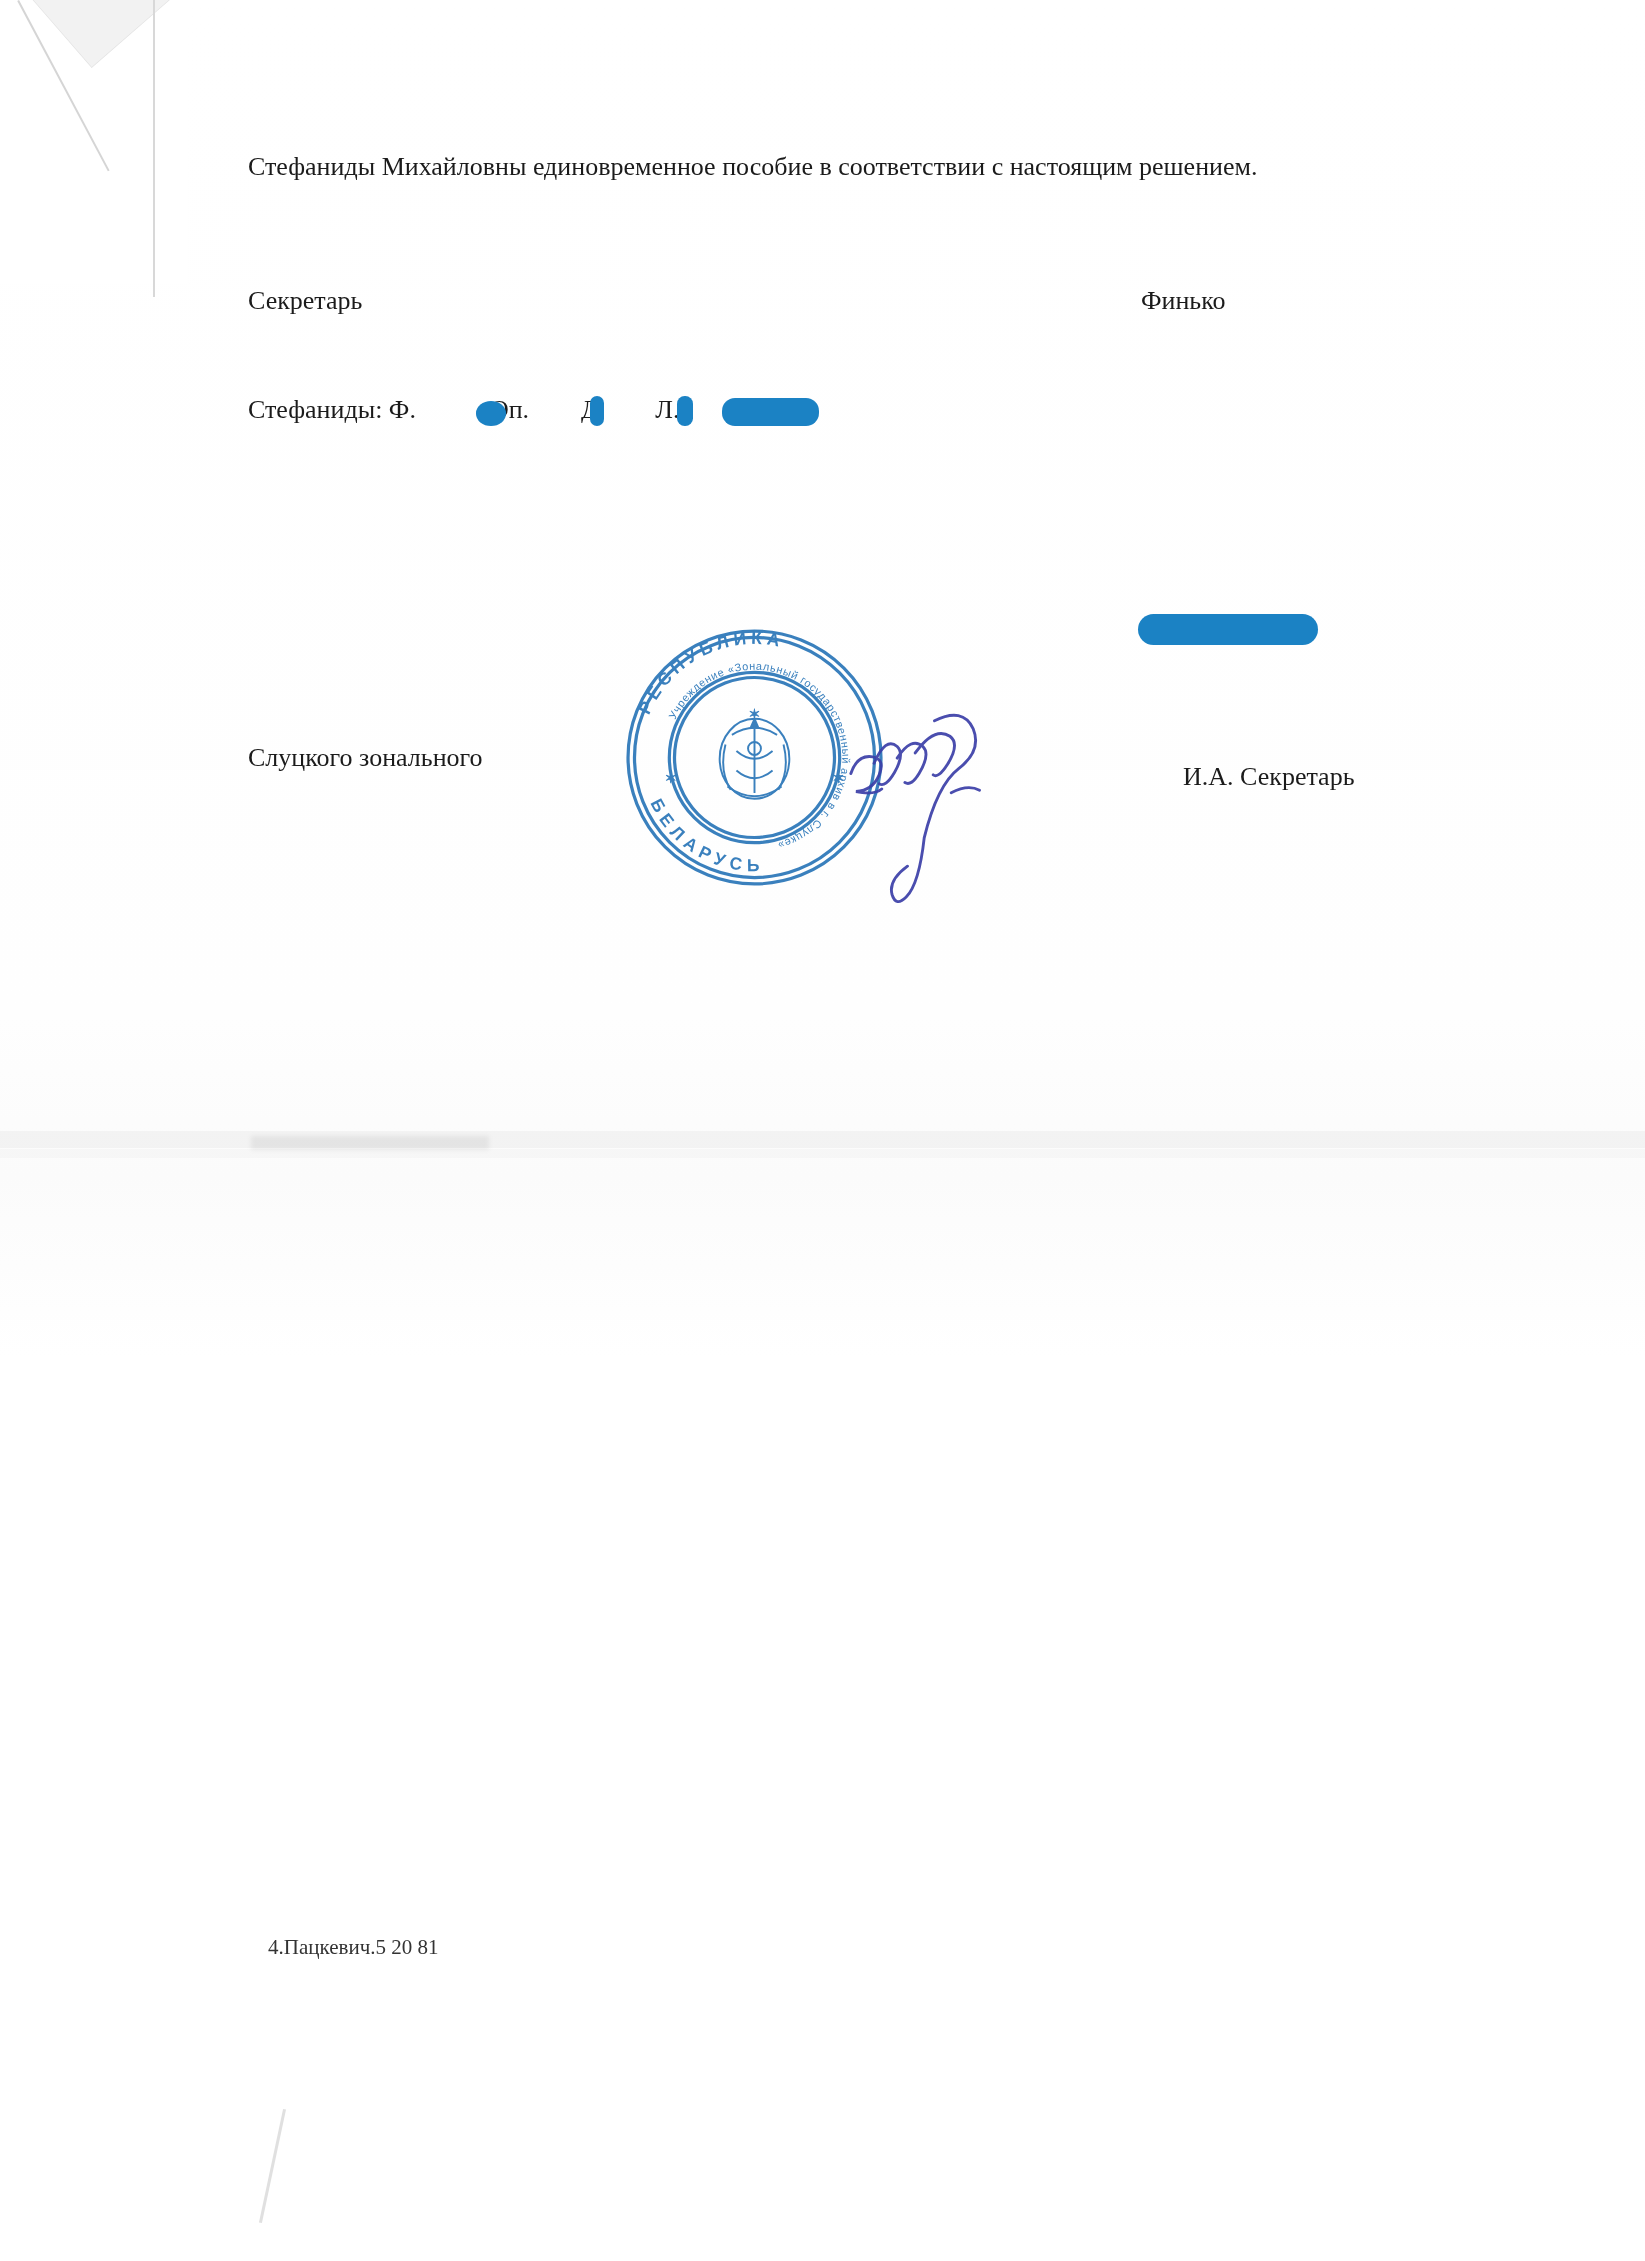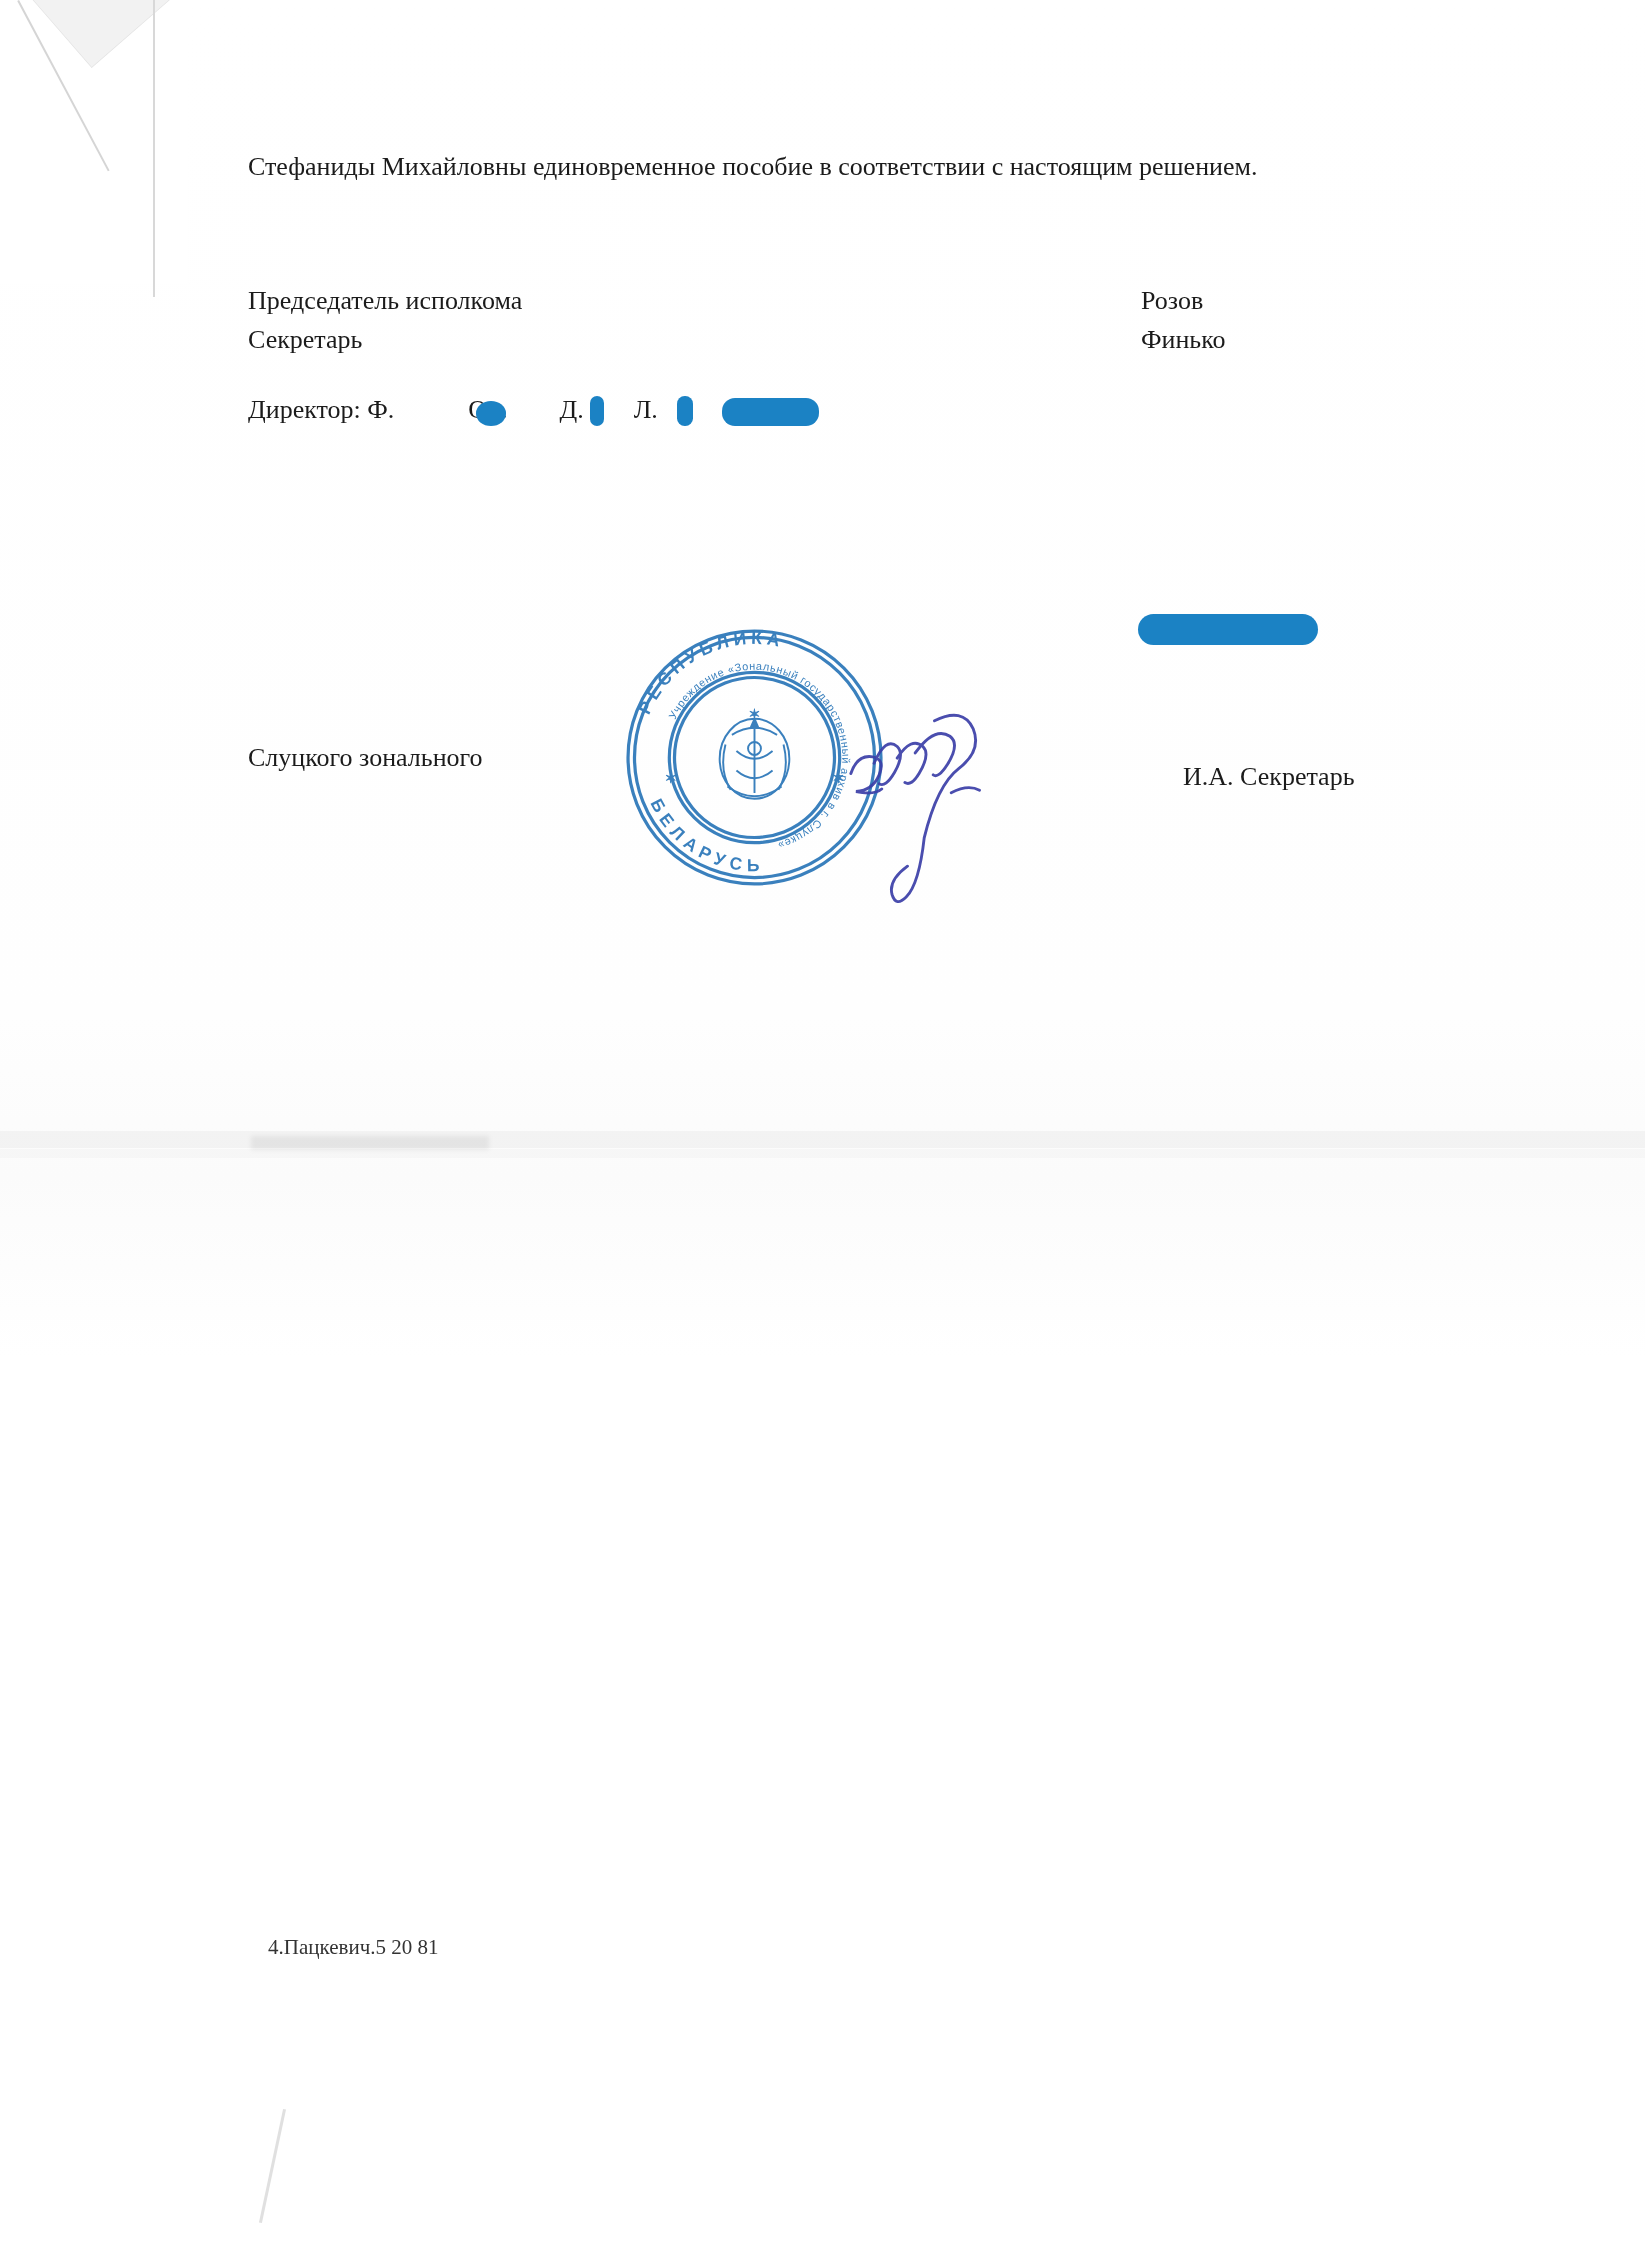--- a/index.html
+++ b/index.html
@@ -213,31 +213,27 @@
   <div class="band b2"></div>
   <div class="smudge"></div>
   <div class="bottom-scan-line"></div>
 
   <div class="text-layer">
 
     <div class="para p-top">Стефаниды Михайловны единовременное пособие в соответствии с настоящим решением.</div>
 
     <div class="para sig-block">
       <div class="sig-row">
-        <span>Председатель исполкома</span>
-        <span class="sig-right">Розов</span>
-      </div>
-      <div class="sig-row">
         <span>Секретарь</span>
         <span class="sig-right">Финько</span>
       </div>
     </div>
 
     <div class="para osnovanie">
-      <span>Директор: Ф.</span>
+      <span>Стефаниды: Ф.</span>
       <span style="display:inline-block;width:61px"></span>
       <span>Оп.</span>
       <span style="display:inline-block;width:39px"></span>
       <span>Д.</span>
       <span style="display:inline-block;width:37px"></span>
       <span>Л.</span>
     </div>
 
 
 

